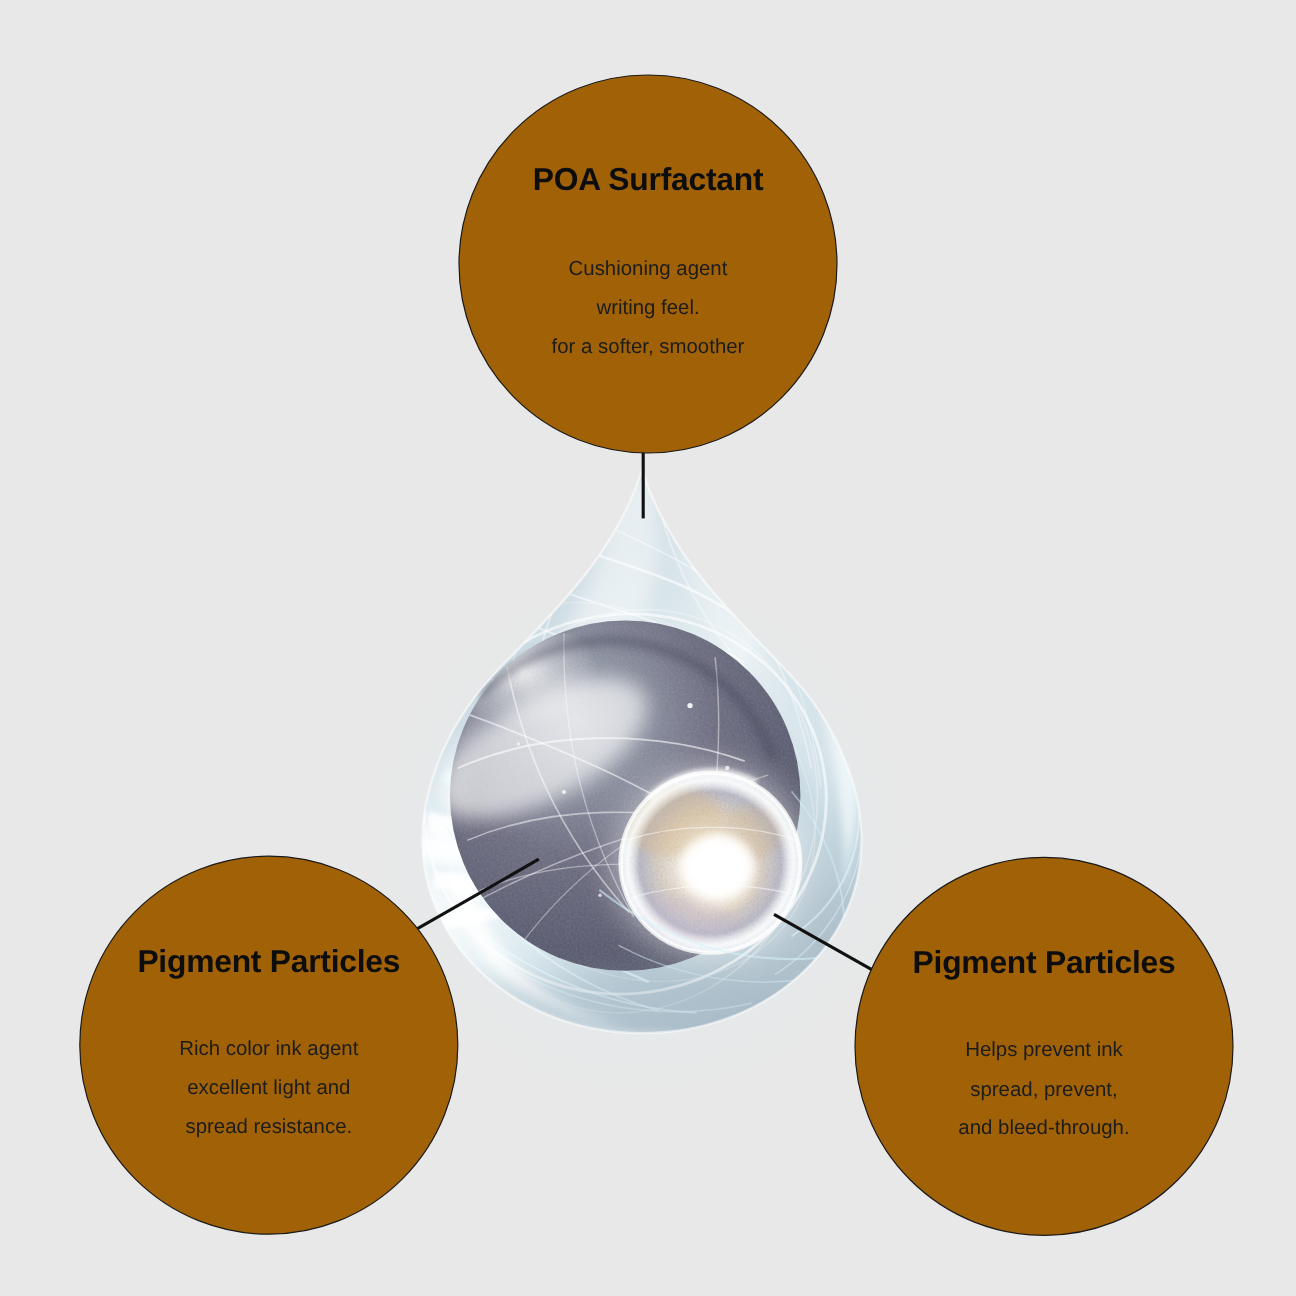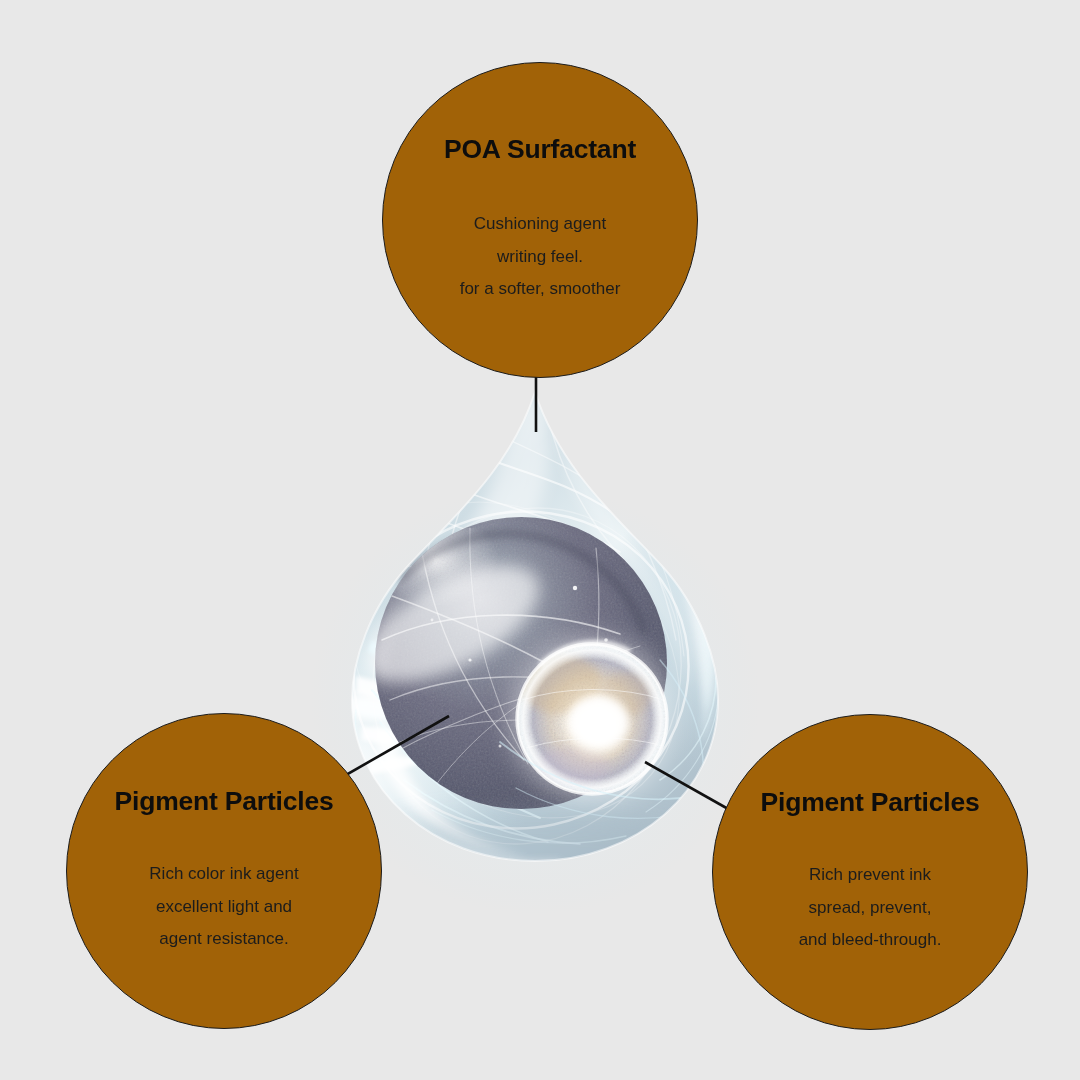--- a/index.html
+++ b/index.html
@@ -324,26 +324,26 @@
       <div>writing feel.</div>
       <div>for a softer, smoother</div>
     </div>
   </div>
 
   <div class="callout" id="callout-left">
     <div class="title">Pigment Particles</div>
     <div class="body">
       <div>Rich color ink agent</div>
       <div>excellent light and</div>
-      <div>agent resistance.</div>
+      <div>spread resistance.</div>
     </div>
   </div>
 
   <div class="callout" id="callout-right">
     <div class="title">Pigment Particles</div>
     <div class="body">
-      <div>Rich prevent ink</div>
+      <div>Helps prevent ink</div>
       <div>spread, prevent,</div>
       <div>and bleed-through.</div>
     </div>
   </div>
 
 </div>
 
 </body></html>

